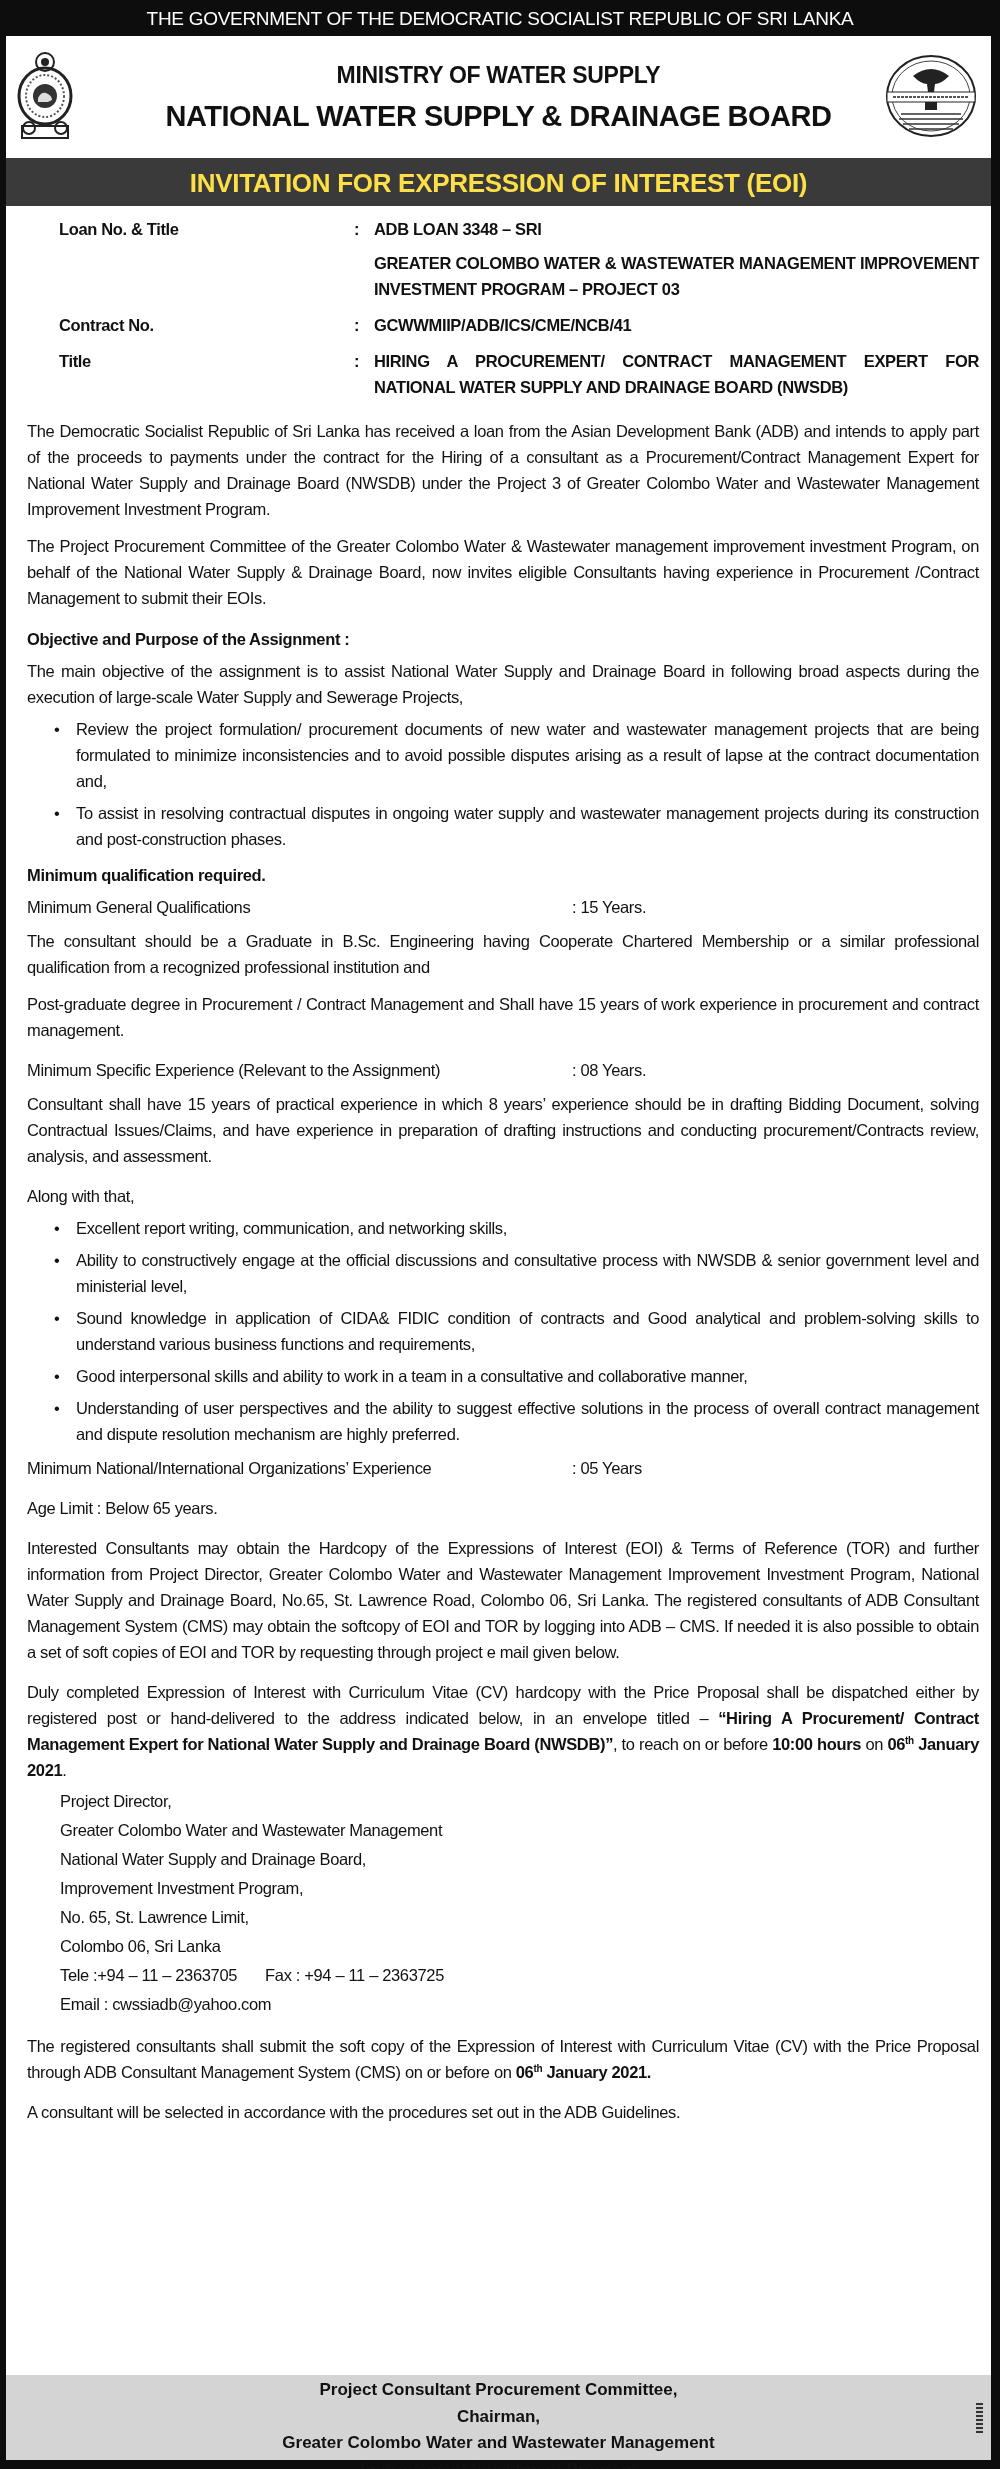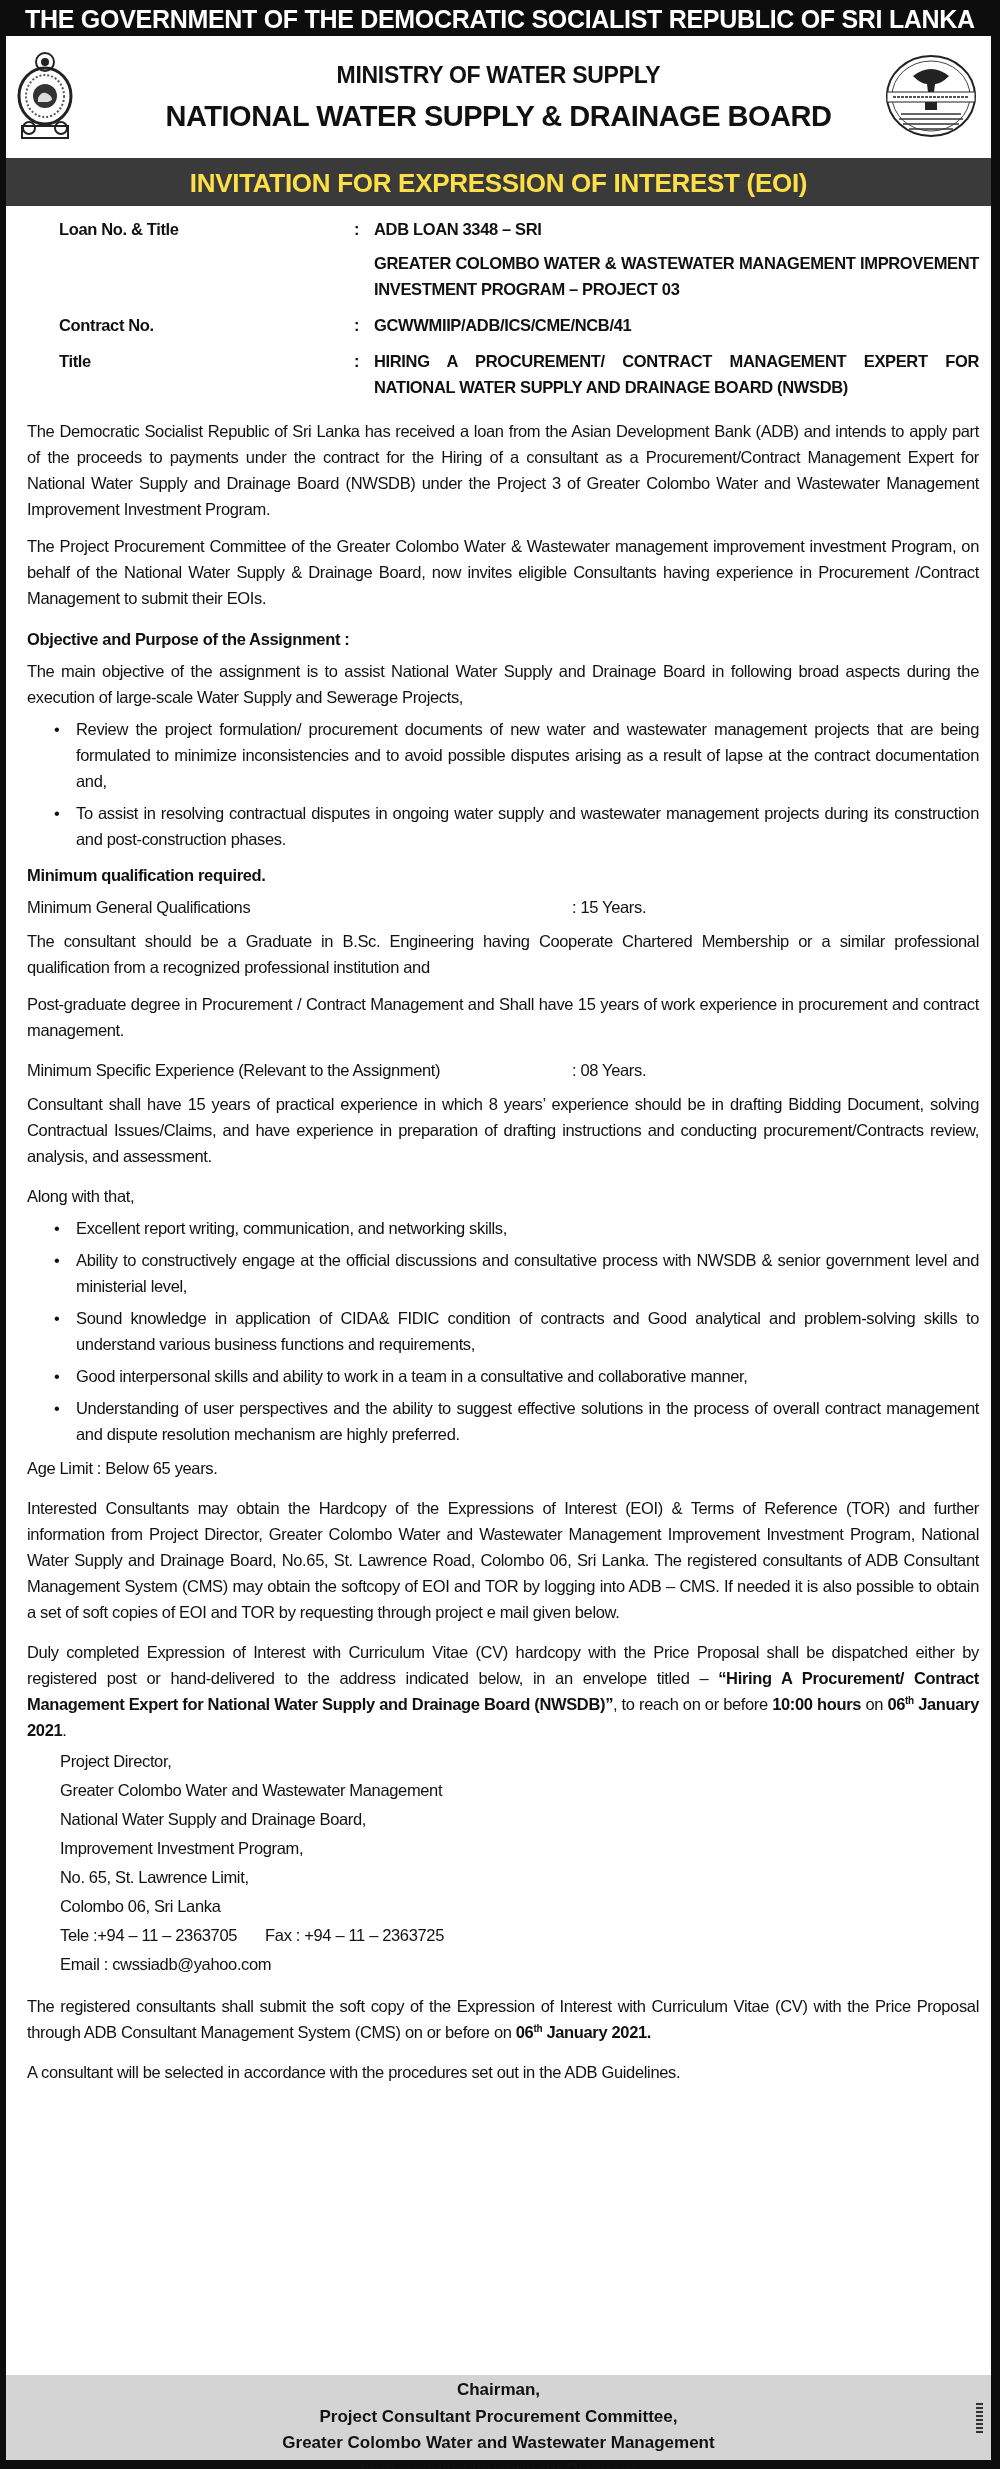--- a/index.html
+++ b/index.html
@@ -1,19 +1,19 @@
 <!DOCTYPE html>
 <html><head>
 <meta charset="utf-8">
 <style>
   html, body { margin: 0; padding: 0; background: #0d0d0d; }
   body { width: 1000px; height: 2469px; position: relative; overflow: hidden;
          font-family: "Liberation Sans", "DejaVu Sans", sans-serif; color: #111; }
   .gov-band { position: absolute; left: 0; top: 0; width: 1000px; height: 36px; background: #0d0d0d;
-              color: #fff; text-align: center; font-weight: bold; font-size: 25px; line-height: 38px;
+              color: #fff; text-align: center; font-weight: normal; font-size: 19px; line-height: 38px;
               letter-spacing: -0.3px; }
   .frame { position: absolute; left: 6px; top: 36px; width: 985px; height: 2424px; background: #fff; }
   .header { position: absolute; left: 0; top: 0; width: 985px; height: 90px; }
   .emblem { position: absolute; left: 8px; top: 14px; width: 62px; height: 92px; }
   .nwsdb-logo { position: absolute; right: 12px; top: 18px; width: 96px; height: 84px; }
   .ministry { position: absolute; left: 0; width: 985px; top: 26px; text-align: center;
               font-weight: bold; font-size: 23px; letter-spacing: -0.3px; }
   .board { position: absolute; left: 0; width: 985px; top: 64px; text-align: center;
            font-weight: bold; font-size: 29px; letter-spacing: -0.5px; }
   .title-bar { position: absolute; left: 0; top: 122px; width: 985px; height: 48px; background: #3a3a3a;
@@ -119,20 +119,24 @@
     </div>
     <p style="margin-bottom:14px">Consultant shall have 15 years of practical experience in which 8 years’ experience should be in drafting Bidding Document, solving Contractual Issues/Claims, and have experience in preparation of drafting instructions and conducting procurement/Contracts review, analysis, and assessment.</p>
     <p style="margin-bottom:6px">Along with that,</p>
     <ul>
       <li><span class="bullet">•</span><span>Excellent report writing, communication, and networking skills,</span></li>
       <li><span class="bullet">•</span><span>Ability to constructively engage at the official discussions and consultative process with NWSDB &amp; senior government level and ministerial level,</span></li>
       <li><span class="bullet">•</span><span>Sound knowledge in application of CIDA&amp; FIDIC condition of contracts and Good analytical and problem-solving skills to understand various business functions and requirements,</span></li>
       <li><span class="bullet">•</span><span>Good interpersonal skills and ability to work in a team in a consultative and collaborative manner,</span></li>
       <li><span class="bullet">•</span><span>Understanding of user perspectives and the ability to suggest effective solutions in the process of overall contract management and dispute resolution mechanism are highly preferred.</span></li>
     </ul>
+    <div class="row2" style="margin-bottom:14px">
+      <span class="k">Minimum National/International Organizations’ Experience</span>
+      <span>: 05 Years</span>
+    </div>
     <p style="margin-bottom:14px">Age Limit : Below 65 years.</p>
 
     <p style="margin-bottom:14px">Interested Consultants may obtain the Hardcopy of the Expressions of Interest (EOI) &amp; Terms of Reference (TOR) and further information from Project Director, Greater Colombo Water and Wastewater Management Improvement Investment Program, National Water Supply and Drainage Board, No.65, St. Lawrence Road, Colombo 06, Sri Lanka. The registered consultants of ADB Consultant Management System (CMS) may obtain the softcopy of EOI and TOR by logging into ADB – CMS. If needed it is also possible to obtain a set of soft copies of EOI and TOR by requesting through project e mail given below.</p>
 
     <p style="margin-bottom:4px">
       <span>Duly completed Expression of Interest with Curriculum Vitae (CV) hardcopy with the Price Proposal shall be dispatched either by registered post or hand-delivered to the address indicated below, in an envelope titled –</span>
       <b>“Hiring A Procurement/ Contract Management Expert for National Water Supply and Drainage Board (NWSDB)”</b><span>, to reach on or before </span><b>10:00 hours</b><span> on </span><b><span>06</span><sup>th</sup><span> January 2021</span></b><span>.</span>
     </p>
 
     <div class="addr">
@@ -148,19 +152,19 @@
       <div>Email : cwssiadb@yahoo.com</div>
     </div>
 
     <p style="margin-bottom:14px">
       <span>The registered consultants shall submit the soft copy of the Expression of Interest with Curriculum Vitae (CV) with the Price Proposal through ADB Consultant Management System (CMS) on or before on </span><b><span>06</span><sup>th</sup><span> January 2021.</span></b>
     </p>
     <p>A consultant will be selected in accordance with the procedures set out in the ADB Guidelines.</p>
   </div>
 
   <div class="footer">
+    <div>Project Consultant Procurement Committee,</div>
     <div>Chairman,</div>
-    <div>Project Consultant Procurement Committee,</div>
     <div>Greater Colombo Water and Wastewater Management</div>
     <div>Improvement Investment Program</div>
     <div class="footer-code"></div>
   </div>
 </div>
 
 </body></html>

